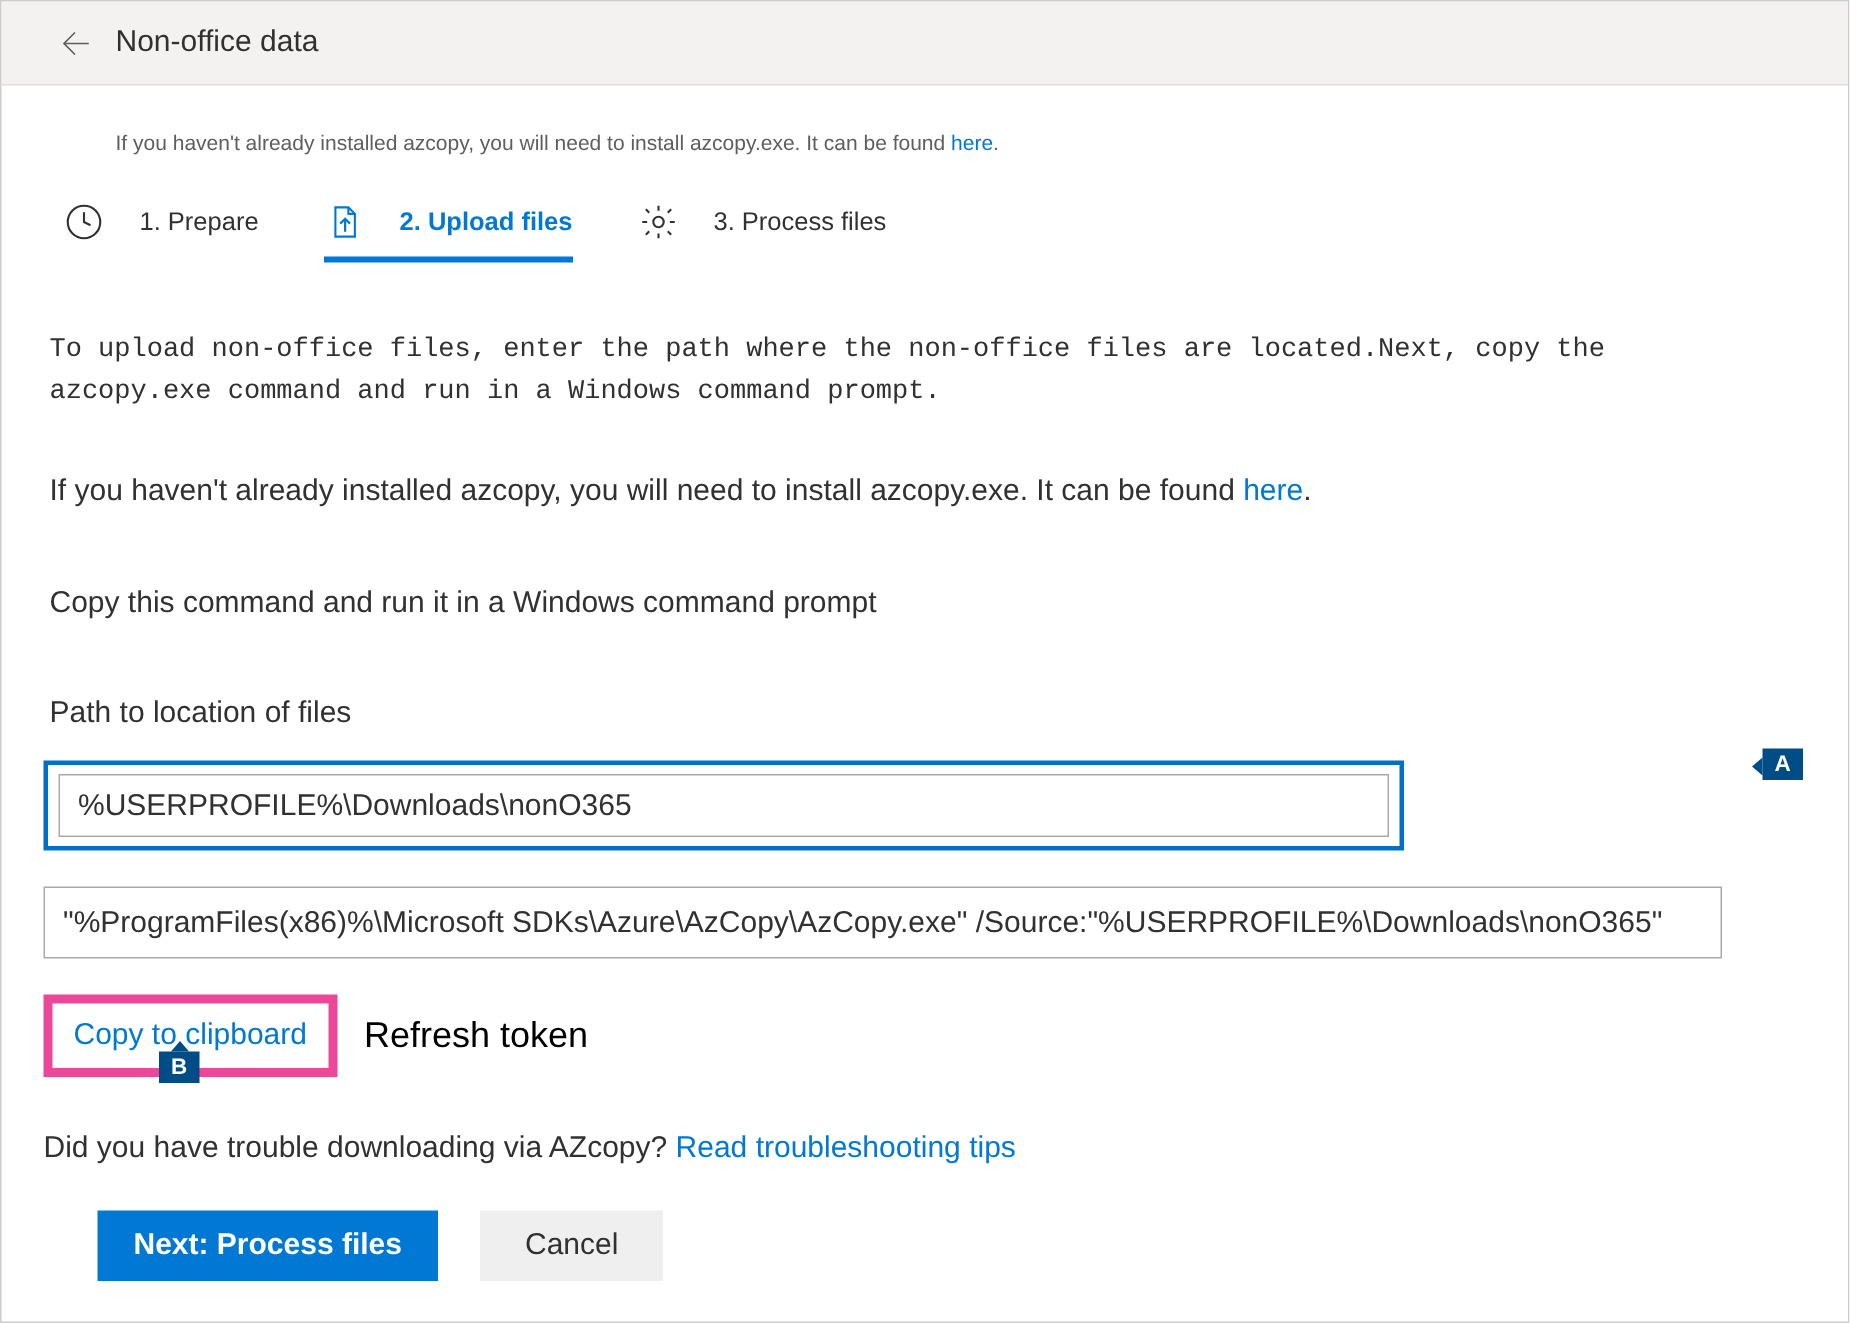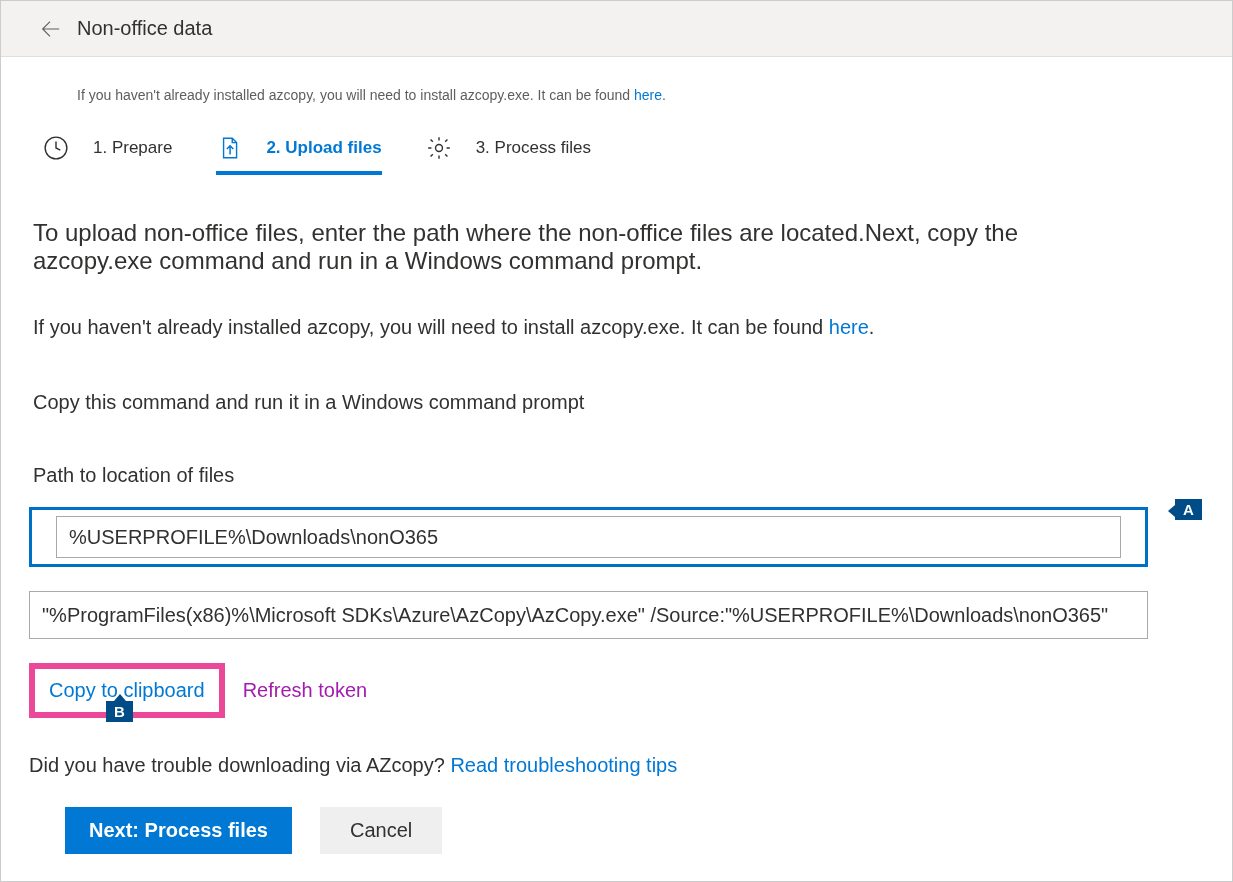--- a/index.html
+++ b/index.html
@@ -11,31 +11,31 @@
   .page-title { font-size: 20px; font-weight: 400; color: #323130; }
   .content { padding: 0 28px; position: relative; }
   .install-hint { font-size: 14px; color: #605e5c; margin: 30px 0 0 48px; }
   .install-hint a { color: #0078d4; text-decoration: none; }
   .steps { display: flex; gap: 44px; margin: 32px 0 0 14px; align-items: flex-end; }
   .step { display: flex; align-items: center; gap: 24px; font-size: 17px; color: #323130; cursor: pointer; padding-bottom: 10px; border-bottom: 4px solid transparent; }
   .step.active { color: #0078d4; font-weight: 600; border-bottom-color: #0078d4; }
   .step-icon { width: 26px; height: 26px; display: flex; align-items: center; justify-content: center; }
   .step-icon svg { width: 26px; height: 26px; stroke: #323130; fill: none; stroke-width: 1.3; }
   .step.active .step-icon svg { stroke: #0078d4; }
-  .body-text { font-size: 24px; line-height: 28px; margin-top: 44px; margin-left: 4px; max-width: 1080px; }
+  .body-text { font-size: 18px; line-height: 28px; margin-top: 44px; margin-left: 4px; max-width: 1080px; font-family: Liberation Mono, monospace; }
   .body-text2 { font-size: 20px; line-height: 28px; margin-top: 38px; margin-left: 4px; max-width: 1080px; }
   .body-text2 a { color: #0078d4; text-decoration: none; }
   .copy-text { font-size: 20px; margin-top: 50px; margin-left: 4px; }
   .field-label { font-size: 20px; margin-top: 50px; margin-left: 4px; }
-  .focus-frame { border: 3px solid #0070c6; margin-top: 20px; padding: 6px 24px; position: relative; width: 1119px; }
+  .focus-frame { border: 3px solid #0070c6; margin-top: 20px; padding: 6px 7px; position: relative; width: 907px; }
   .text-input { width: 100%; height: 42px; border: 1px solid #a9a9a9; padding: 0 12px; font-size: 20px; font-family: inherit; color: #323130; background: #fff; }
   .readonly-box { margin-top: 24px; width: 1119px; border: 1px solid #a9a9a9; height: 48px; padding: 0 12px; font-size: 20px; display: flex; align-items: center; color: #323130; background: #fff; overflow: hidden; white-space: nowrap; }
   .link-row { margin-top: 24px; display: flex; align-items: center; gap: 18px; position: relative; }
   .copy-btn { border: 6px solid #ec4899; color: #0078d4; font-size: 20px; padding: 10px 14px; background: #fff; cursor: pointer; }
-  .refresh-link { color: #a21caf; font-size: 20px; cursor: pointer; }
+  .refresh-link { color: #000000; font-size: 24px; cursor: pointer; }
   .trouble-row { margin-top: 36px; font-size: 20px; margin-left: 0; }
   .trouble-row a { color: #0078d4; text-decoration: none; }
   .button-row { margin-top: 30px; display: flex; gap: 28px; padding-left: 36px; }
   .primary-btn { background: #0078d4; color: #fff; border: none; font-size: 20px; font-weight: 700; padding: 12px 24px; cursor: pointer; }
   .secondary-btn { background: #efefef; color: #323130; border: none; font-size: 20px; padding: 0 30px; cursor: pointer; }
   .callout { position: absolute; background: #004c87; color: #fff; font-size: 15px; font-weight: 600; padding: 2px 8px; }
   .callout::before { content: ""; position: absolute; width: 0; height: 0; }
   .callout-a { top: 498px; left: 1174px; }
   .callout-a::before { left: -7px; top: 6px; border-top: 6px solid transparent; border-bottom: 6px solid transparent; border-right: 7px solid #004c87; }
   .callout-b { top: 700px; left: 105px; }

